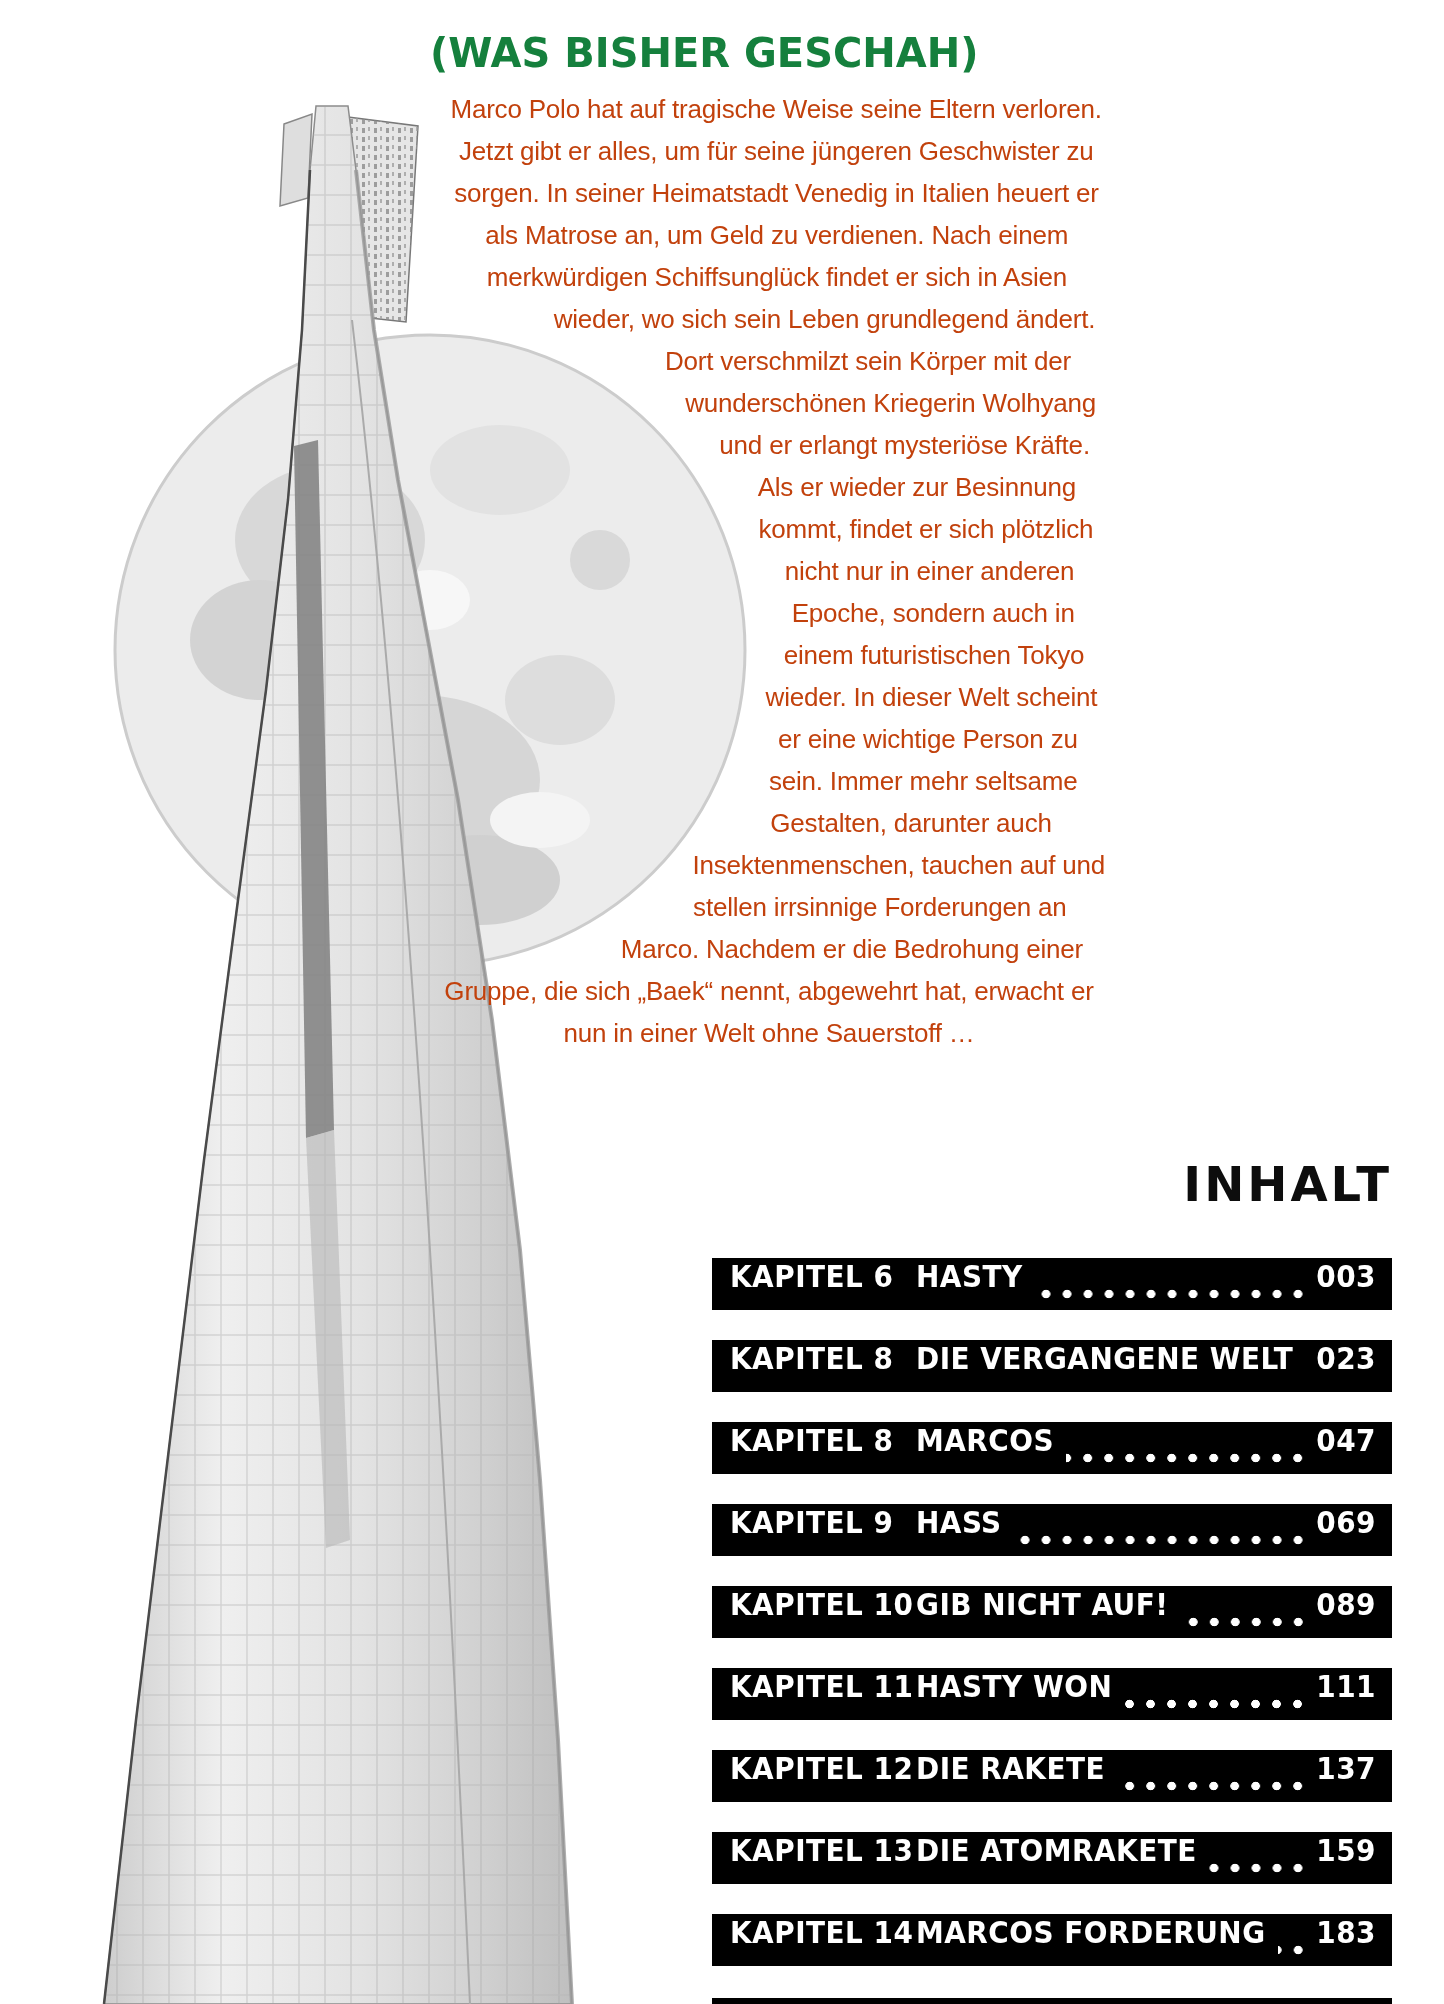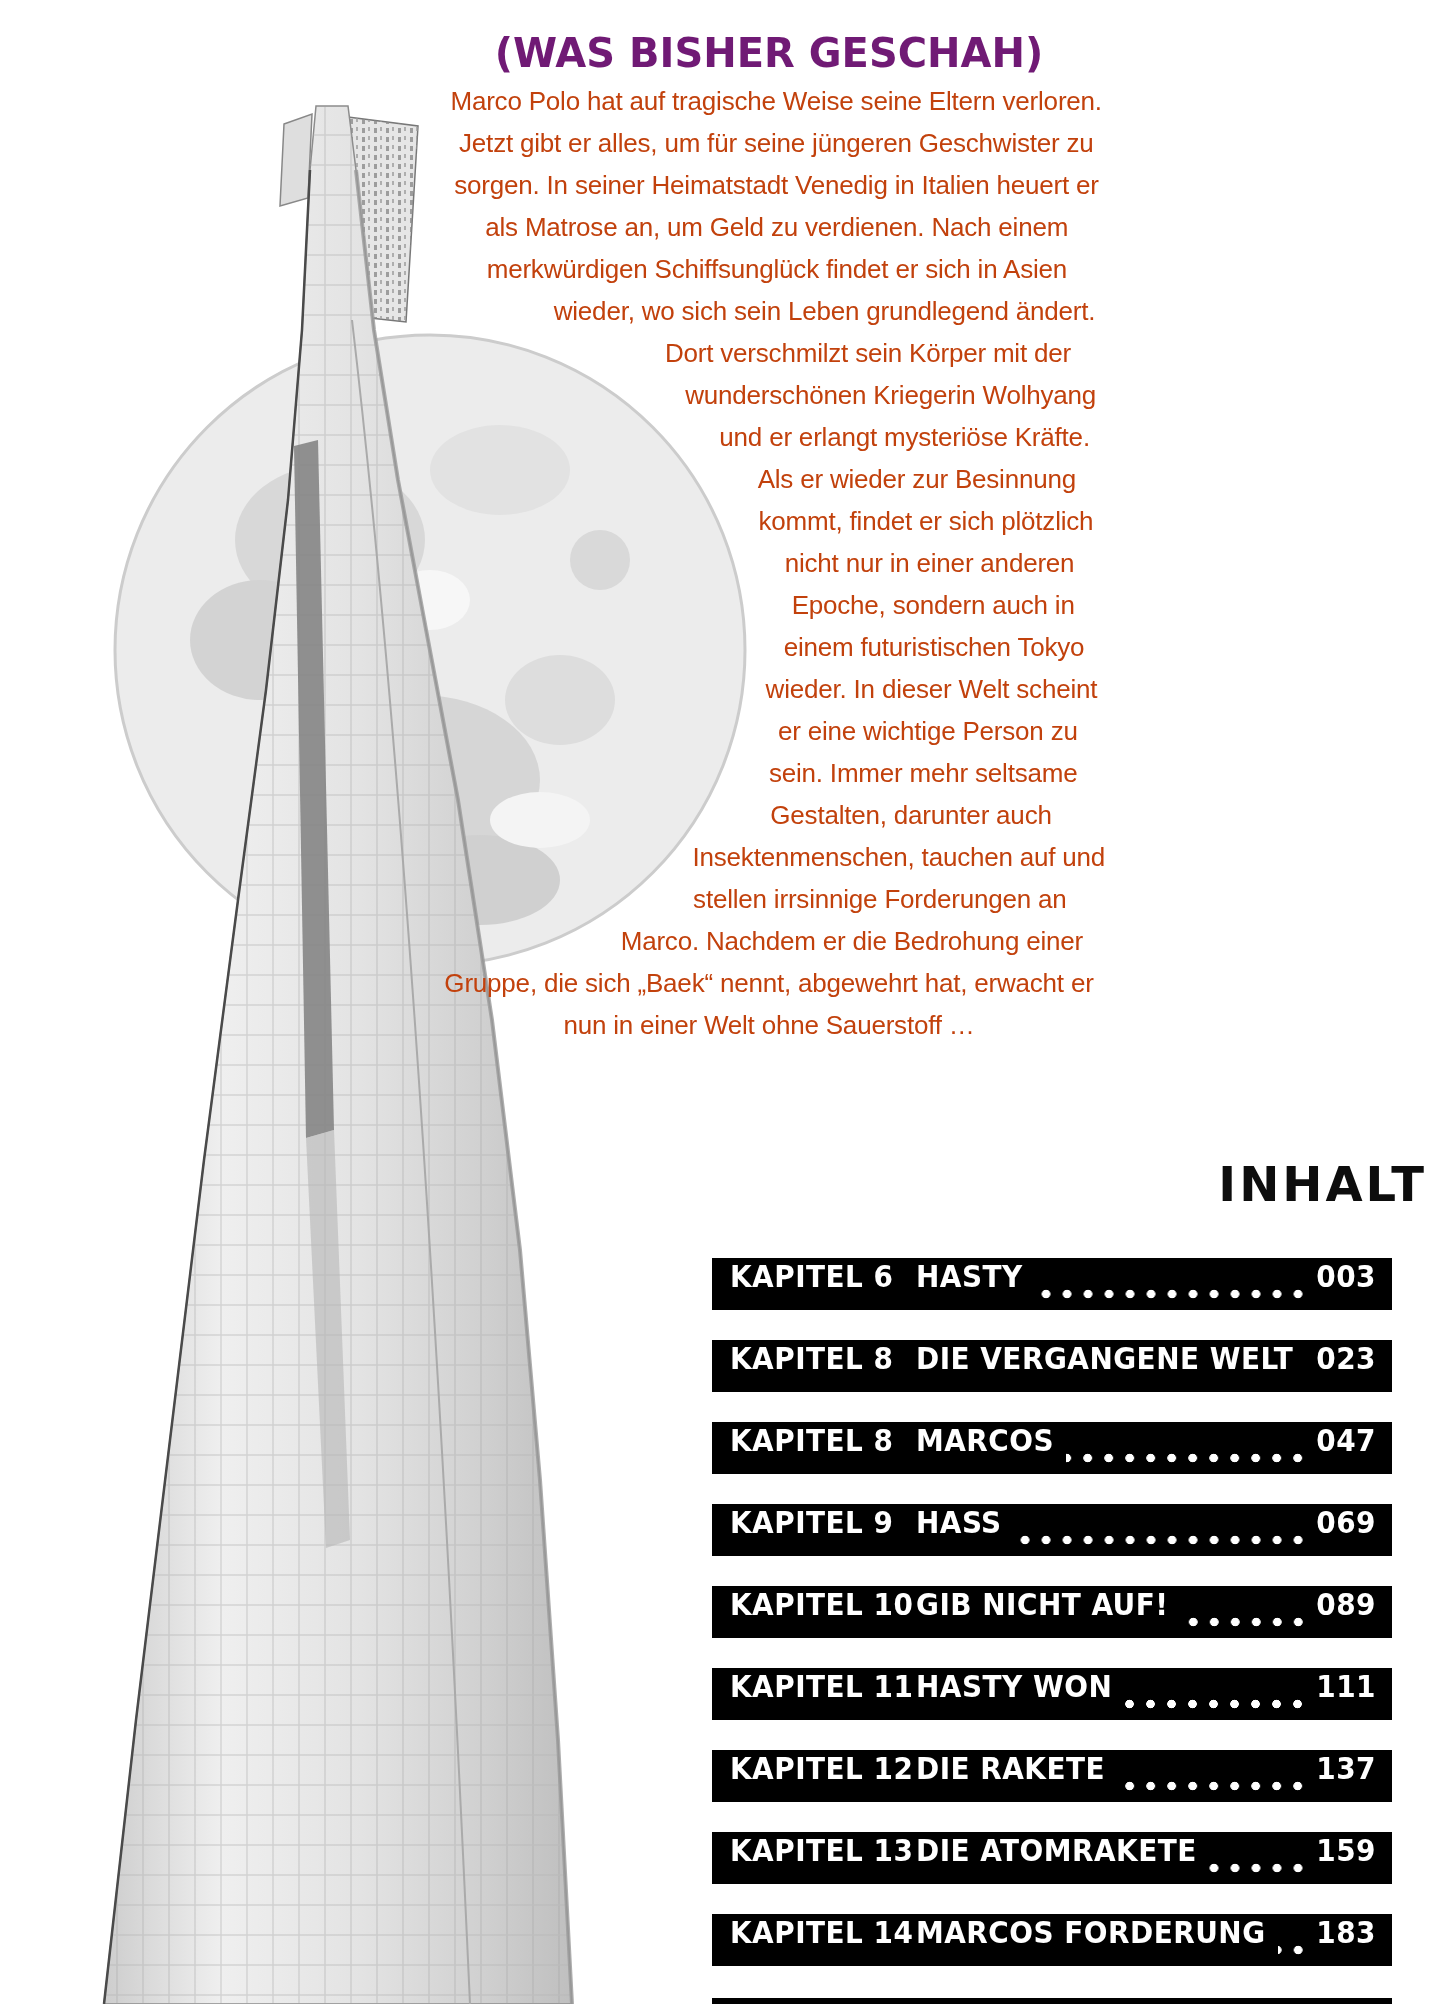--- a/index.html
+++ b/index.html
@@ -6,40 +6,40 @@
   .page{
     position:relative;width:1444px;height:2004px;margin:0 auto;
     background:#ffffff;overflow:hidden;color:#111;
     font-family:"Liberation Sans",sans-serif;
   }
   .bg-art{position:absolute;left:0;top:0;width:1444px;height:2004px;}
 
   
   .recap{position:absolute;left:430px;top:30px;width:678px;}
   .recap-title{
-    margin:0 0 4px 0;text-align:center;white-space:nowrap;
+    margin:0 0 12px 0;text-align:left;white-space:nowrap;
     font-family:"DejaVu Sans",sans-serif;font-weight:bold;
-    font-size:40px;letter-spacing:0px;color:#701a75;
+    font-size:40px;letter-spacing:0px;color:#15803d;
   }
   .recap-body{
     font-size:26px;line-height:42px;text-align:center;color:#c2410c;
     letter-spacing:-0.2px;
   }
   
   .wrap-spacer{
     float:left;width:330px;height:880px;
     shape-outside:polygon(0px 0px,2px 240px,134px 272px,186px 302px,
       240px 352px,298px 452px,316px 557px,298px 662px,240px 762px,
       186px 812px,124px 848px,84px 880px,0px 880px);
     shape-margin:14px;
   }
 
   
   .toc-heading{
-    position:absolute;left:747px;top:1156px;width:680px;margin:0;
+    position:absolute;left:712px;top:1156px;width:680px;margin:0;
     text-align:right;font-family:"DejaVu Sans",sans-serif;font-weight:bold;
     font-size:48px;letter-spacing:3px;color:#0d0d0d;
   }
   .toc{
     position:absolute;left:712px;top:1258px;width:680px;
     display:flex;flex-direction:column;gap:30px;
   }
   .toc-row{
     height:52px;background:var(--bar-bg,#000);color:var(--bar-text,#fff);
     display:flex;box-sizing:border-box;

